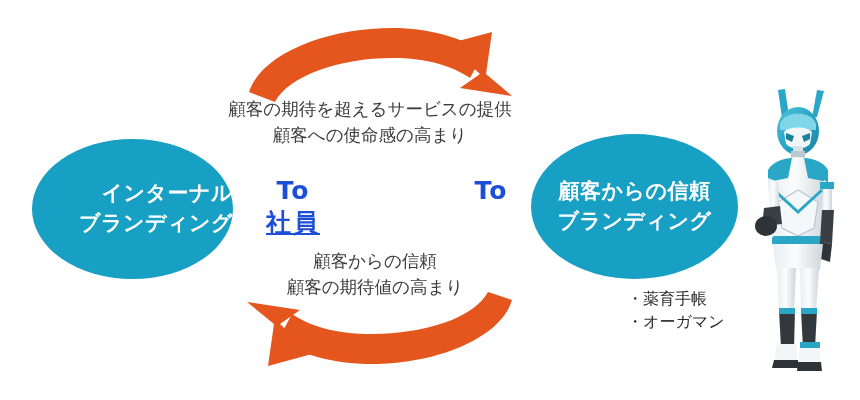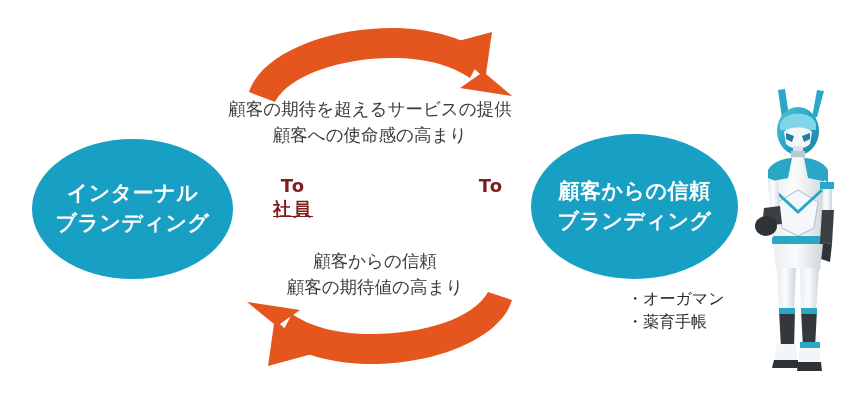--- a/index.html
+++ b/index.html
@@ -34,20 +34,21 @@
     font-weight: bold;
     font-size: 21px;
     line-height: 1.42;
     letter-spacing: 0.5px;
   }
   #node-internal {
     left: 32px;
     top: 139px;
     width: 201px;
     height: 140px;
+    align-items: flex-end;
   }
   #node-external {
     left: 531px;
     top: 134px;
     width: 207px;
     height: 145px;
   }
   .node-line { display: block; white-space: nowrap; }
 
   
@@ -77,23 +78,23 @@
     left: 230px;
     top: 248px;
     width: 290px;
   }
   .flow-line { display: block; }
 
   
   .to-label {
     position: absolute;
     text-align: center;
-    color: #7f1d1d;
+    color: #1d4ed8;
     font-weight: bold;
-    font-size: 18px;
+    font-size: 25px;
     line-height: 1.26;
     white-space: nowrap;
   }
   #to-label-employees {
     left: 245px;
     top: 175px;
     width: 96px;
   }
   #to-label-customers {
     left: 443px;
@@ -185,22 +186,22 @@
   <div id="to-label-employees" class="to-label">
     <span class="to-prefix">To</span>
     <span class="to-target">社員</span>
   </div>
 
   <div id="to-label-customers" class="to-label">
     <span class="to-prefix">To</span>
   </div>
 
   <div id="brand-asset-list">
+    <span class="asset-item">・薬育手帳</span>
     <span class="asset-item">・オーガマン</span>
-    <span class="asset-item">・薬育手帳</span>
   </div>
 
   <svg id="mascot-figure" viewBox="0 0 106 288">
     <defs>
       <linearGradient id="suitWhite" x1="0" y1="0" x2="1" y2="0">
         <stop offset="0" stop-color="#e9eef1"></stop>
         <stop offset="0.45" stop-color="#fbfcfd"></stop>
         <stop offset="1" stop-color="#cdd6dc"></stop>
       </linearGradient>
       <linearGradient id="helmetTeal" x1="0" y1="0" x2="1" y2="1">

